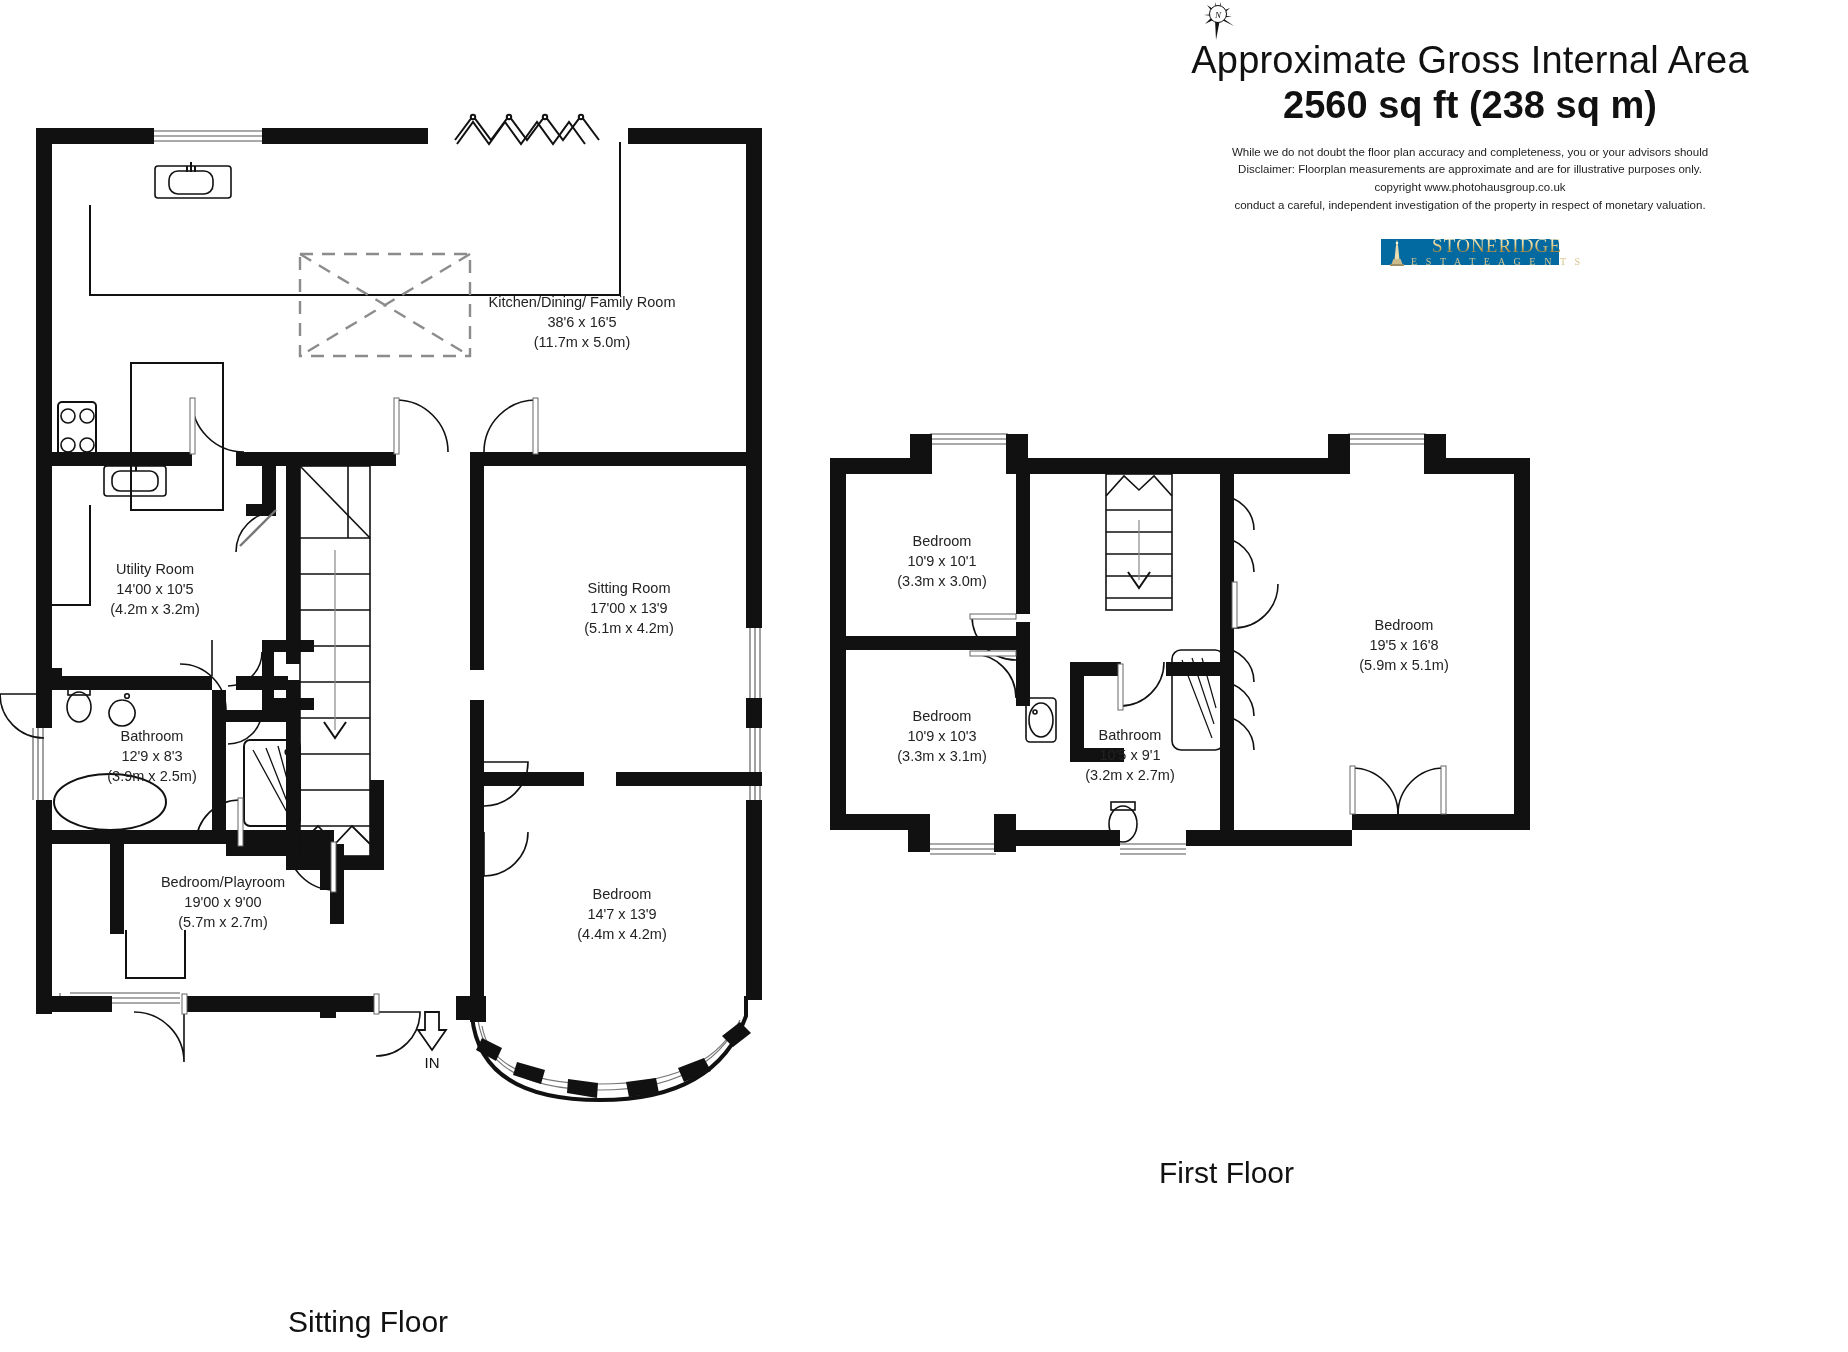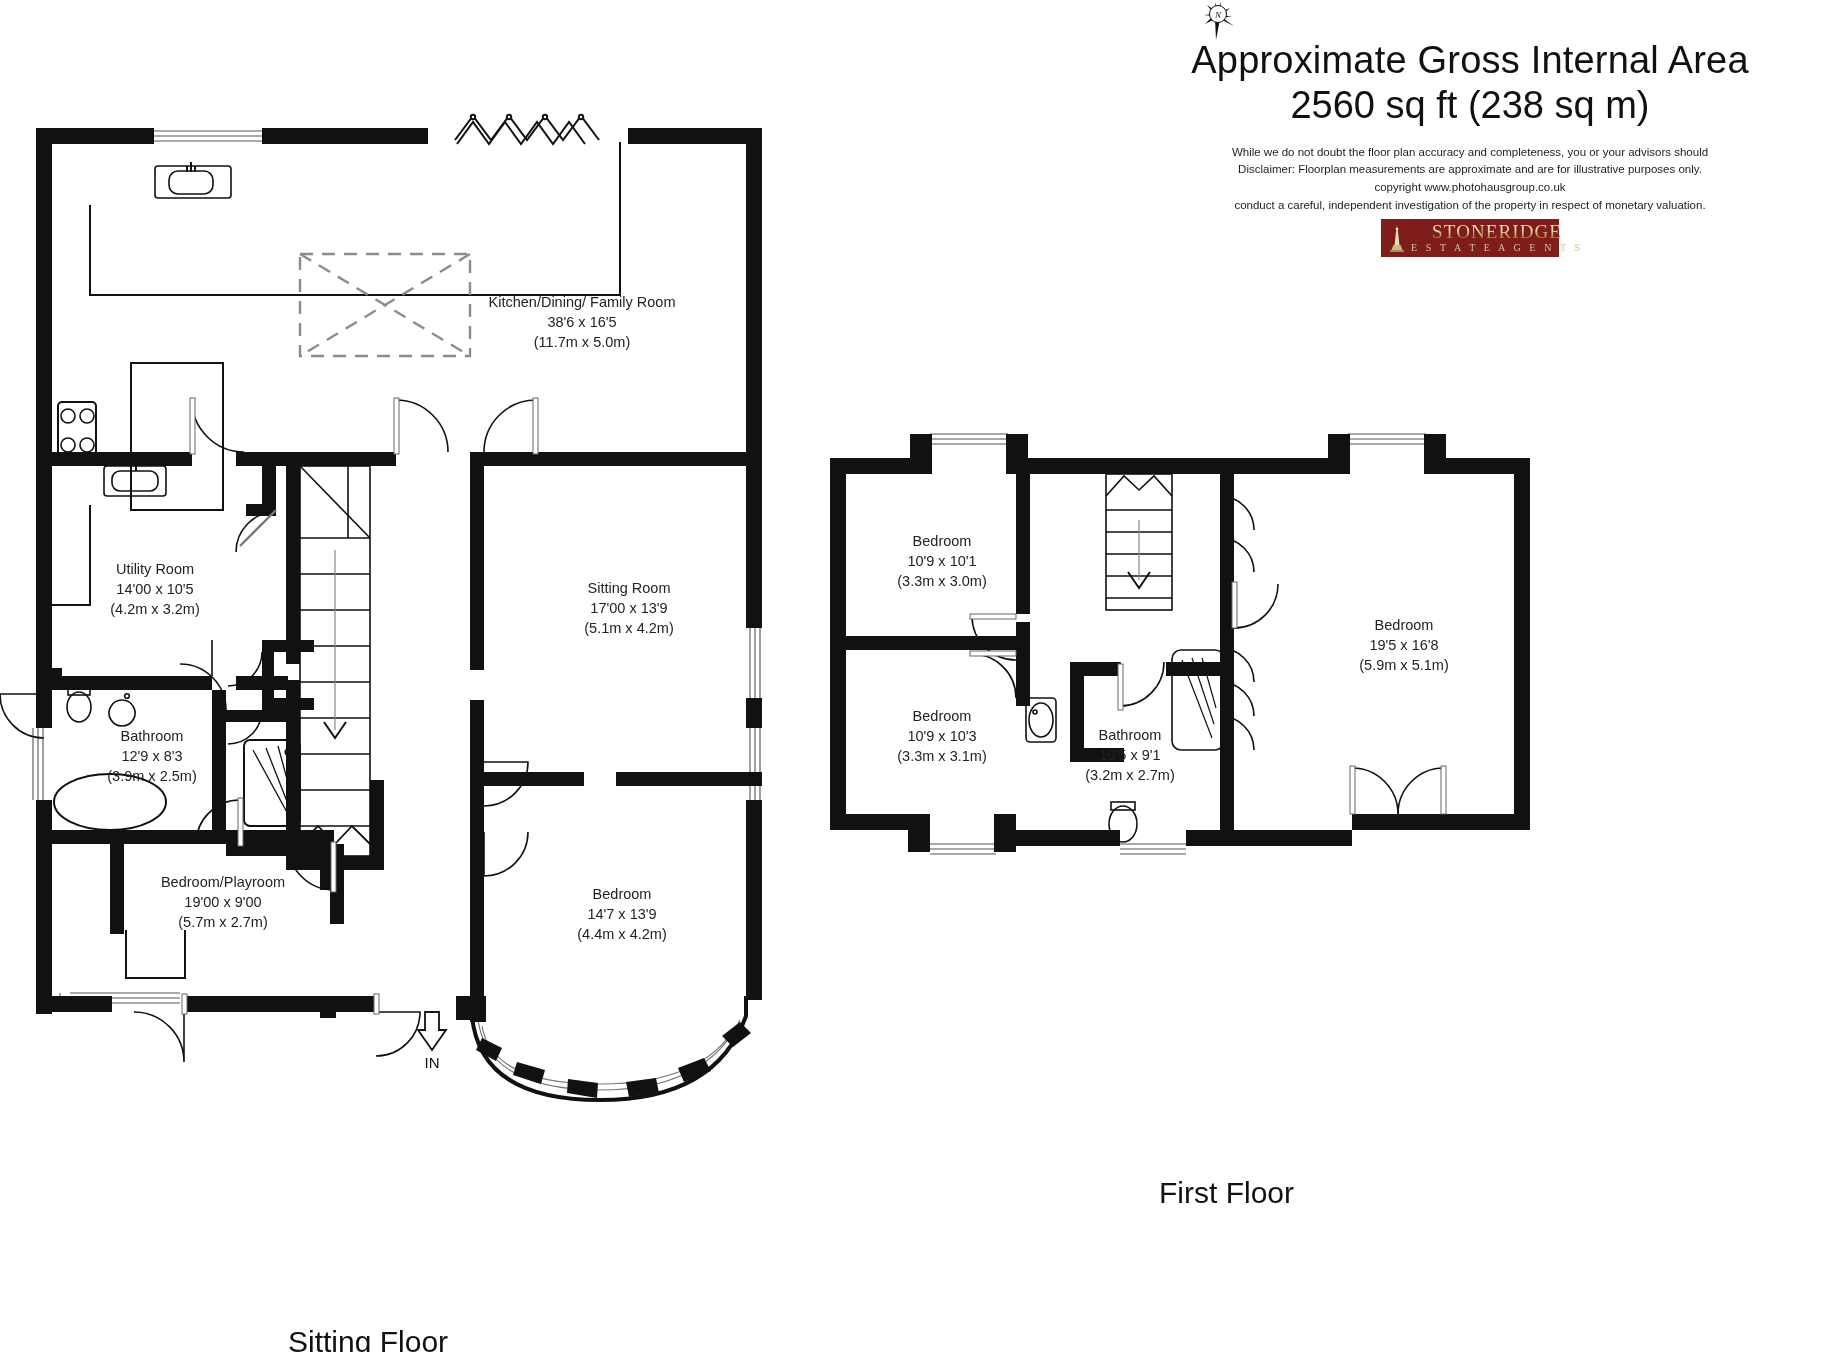--- a/index.html
+++ b/index.html
@@ -32,39 +32,39 @@
   .header-title {
     font-size: 38px;
     font-weight: 400;
     letter-spacing: 0.2px;
     line-height: 1.18;
     color: #111111;
     white-space: nowrap;
   }
   .header-area {
     font-size: 38px;
-    font-weight: 400;
+    font-weight: 700;
     line-height: 1.18;
     color: #111111;
     white-space: nowrap;
   }
   .disclaimer {
     margin-top: 16px;
     font-size: 11.5px;
     line-height: 1.55;
     color: #1c1c1c;
   }
   .disclaimer div { white-space: nowrap; }
 
   
   .logo-box {
-    margin: 4px auto 0 auto;
+    margin: 24px auto 0 auto;
     width: 178px;
-    height: 38px;
-    background: #7f1d1d;
+    height: 26px;
+    background: #0369a1;
     position: relative;
     display: block;
   }
   .logo-inner {
     position: absolute;
     inset: 0;
     display: flex;
     align-items: center;
     justify-content: flex-start;
     padding-left: 6px;
@@ -90,21 +90,20 @@
     color: #d8c58d;
     white-space: nowrap;
   }
 
   
   .floor-caption {
     position: absolute;
     font-size: 30px;
     color: #111111;
     white-space: nowrap;
-    margin-top: 20px;
   }
   #caption-ground { left: 288px; top: 1305px; }
   #caption-first  { left: 1159px; top: 1156px; }
 
   
   .rlabel { font-family: "Liberation Sans", sans-serif; font-size: 14.5px; fill: #232323; text-anchor: middle; }
   .rdim   { font-family: "Liberation Sans", sans-serif; font-size: 14.5px; fill: #232323; text-anchor: middle; }
   .intext { font-family: "Liberation Sans", sans-serif; font-size: 15px; fill: #111111; text-anchor: middle; }
 </style>
 </head>

